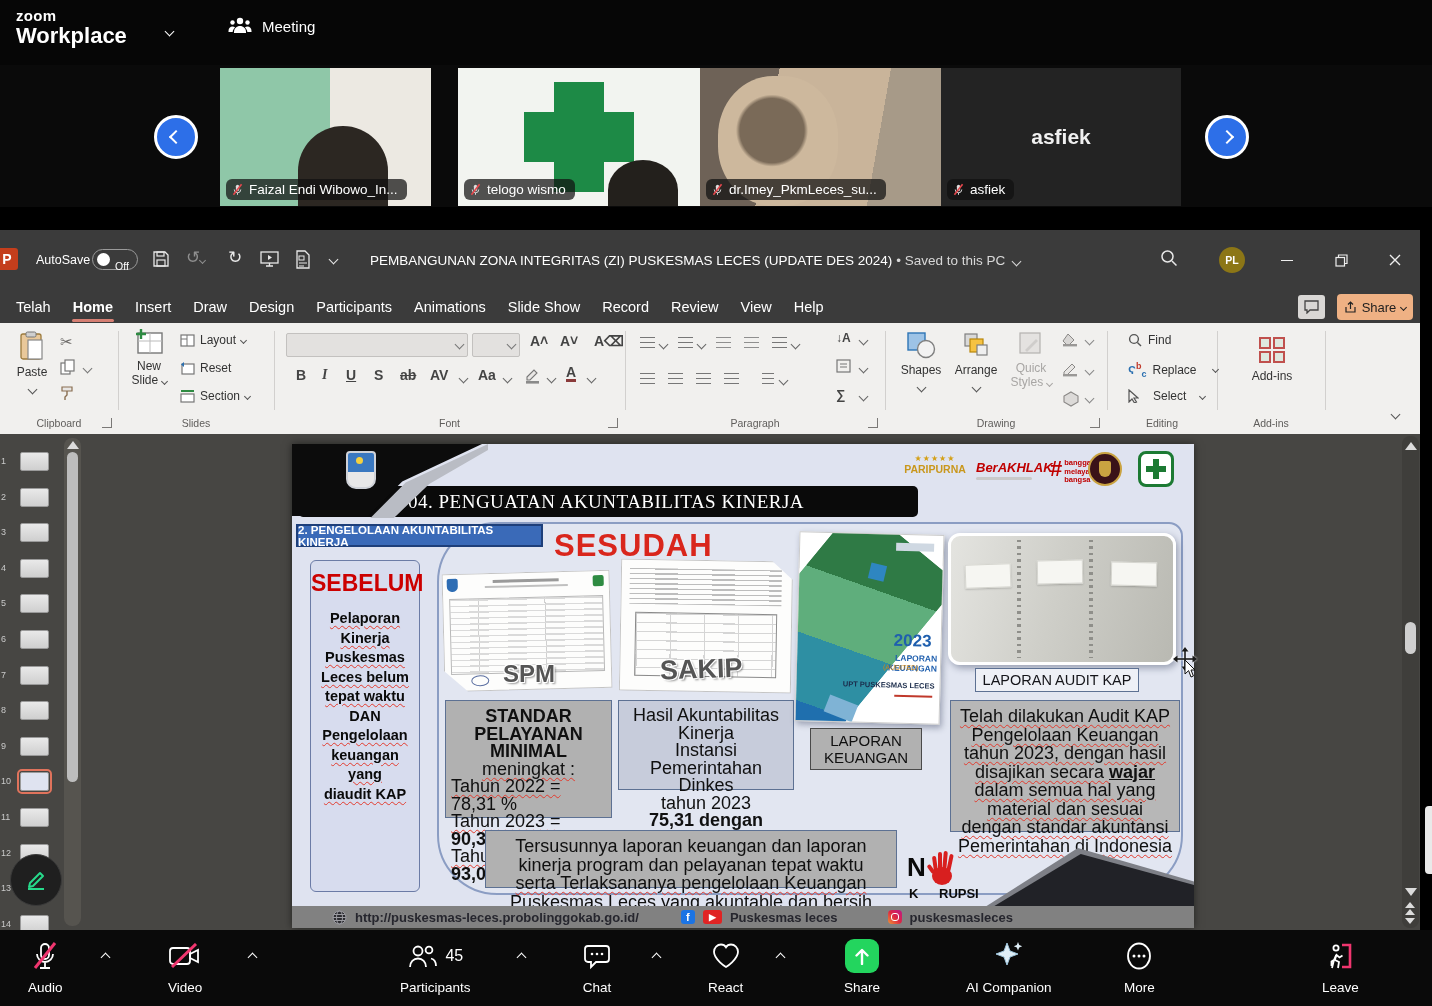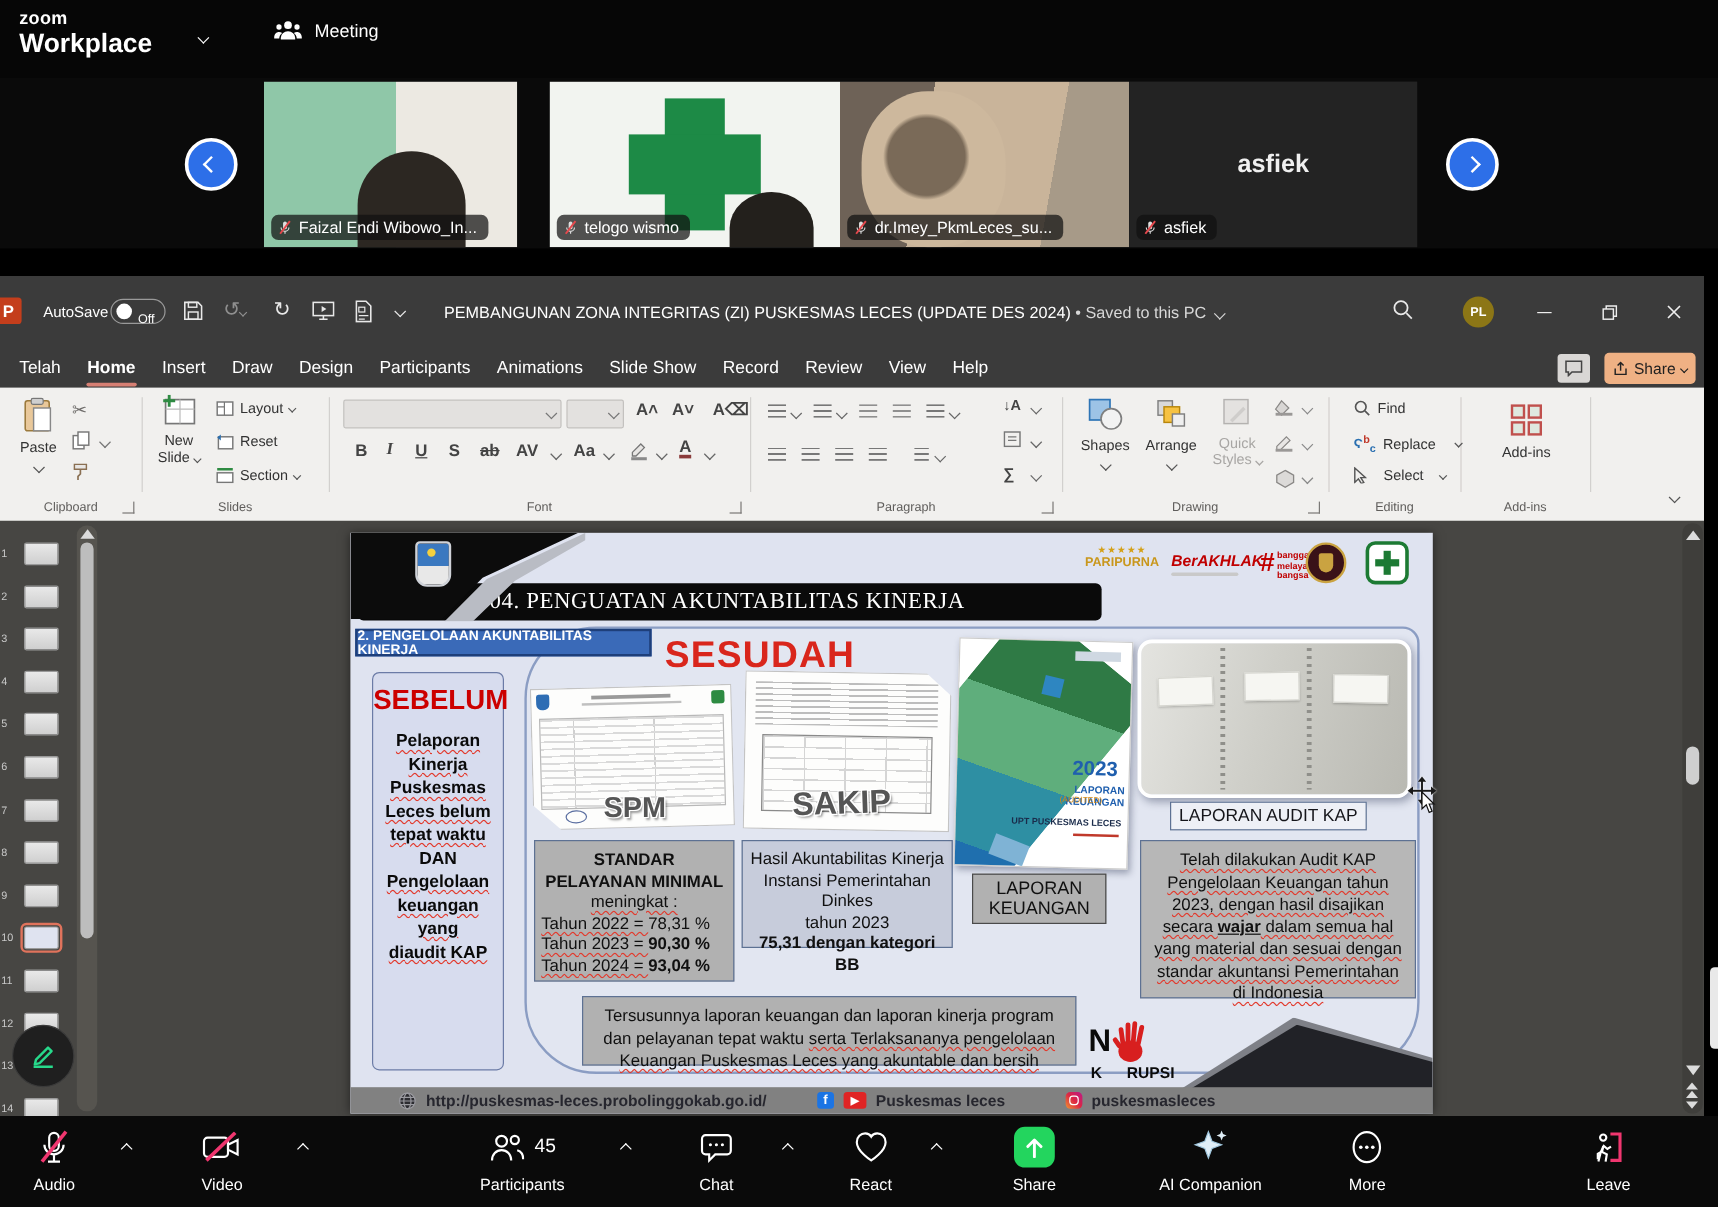--- a/index.html
+++ b/index.html
@@ -97,21 +97,21 @@
   .doc{background:#fdfdfc;border:1px solid #c4c4c4;box-shadow:2px 3px 6px rgba(40,50,80,.35);}
   .doclabel{font-weight:800;color:#555;text-shadow:1px 1px 0 #fff,-1px -1px 0 #fff,1px -1px 0 #fff,-1px 1px 0 #fff,2px 2px 2px rgba(0,0,0,.4);}
   .cover{position:absolute;left:505px;top:89px;width:143px;height:188px;background:#fff;border:1px solid #ccc;transform:rotate(1.5deg);box-shadow:2px 3px 6px rgba(40,50,80,.4);overflow:hidden;}
   .audit-photo{position:absolute;left:656px;top:89px;width:222px;height:126px;border:3px solid #fff;border-radius:12px;background:linear-gradient(105deg,#e4e4e0 0%,#cfcfc9 45%,#b9b9b2 100%);box-shadow:2px 3px 7px rgba(40,50,80,.4);overflow:hidden;}
   .spiral{position:absolute;top:4px;bottom:4px;width:4px;background:repeating-linear-gradient(#8f8f8a 0 2.5px,transparent 2.5px 6.5px);}
   .chipw{position:absolute;width:44px;height:22px;background:#f6f6f2;border:1px solid #d5d5cf;box-shadow:0 1px 2px rgba(0,0,0,.2);}
   .footer{position:absolute;left:0;top:462px;width:902px;height:22px;background:#818181;display:flex;align-items:center;gap:8px;padding-left:40px;box-sizing:border-box;color:#26262e;font-weight:700;font-size:13px;}
   .darkshape{position:absolute;left:660px;top:404px;width:242px;height:80px;background:#7e8087;clip-path:polygon(0 100%,52% 0,100% 42%,100% 100%);}
   .darkshape2{position:absolute;left:666px;top:410px;width:236px;height:74px;background:#212227;clip-path:polygon(0 100%,52% 0,100% 42%,100% 100%);}
   .logo-row{position:absolute;top:10px;color:#c9971c;}
-  .fnote{font-size:14px;line-height:17.5px;color:#101010;}
+  .fnote{font-size:18px;line-height:17.5px;color:#101010;}
 
   
   .btoolbar{left:0;top:930px;width:1432px;height:76px;background:#0a0a0a;}
   .tbi{position:absolute;top:8px;display:flex;flex-direction:column;align-items:center;color:#fff;}
   .tbi .lab{font-size:13.5px;margin-top:6px;white-space:nowrap;}
   .tbi .icn{height:36px;display:flex;align-items:center;justify-content:center;}
   .tchev{position:absolute;top:24px;color:#fff;}
   .share-sq{width:34px;height:34px;border-radius:9px;background:#23d55e;display:flex;align-items:center;justify-content:center;color:#fff;font-size:20px;font-weight:700;}
 </style>
 </head>

